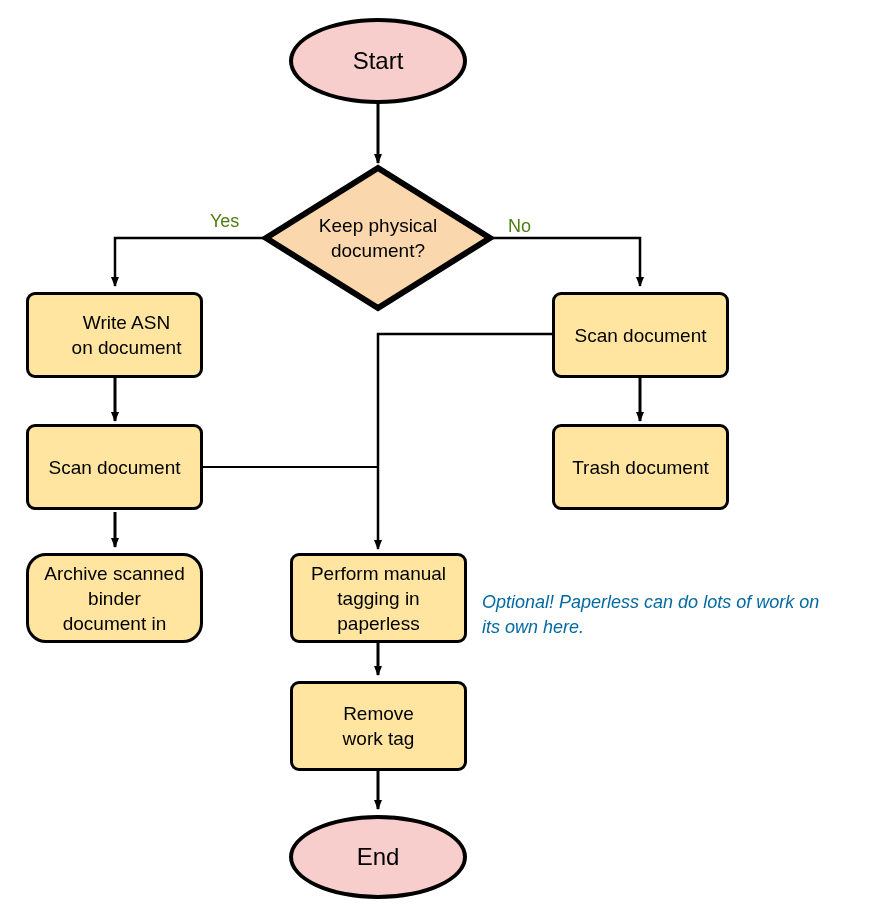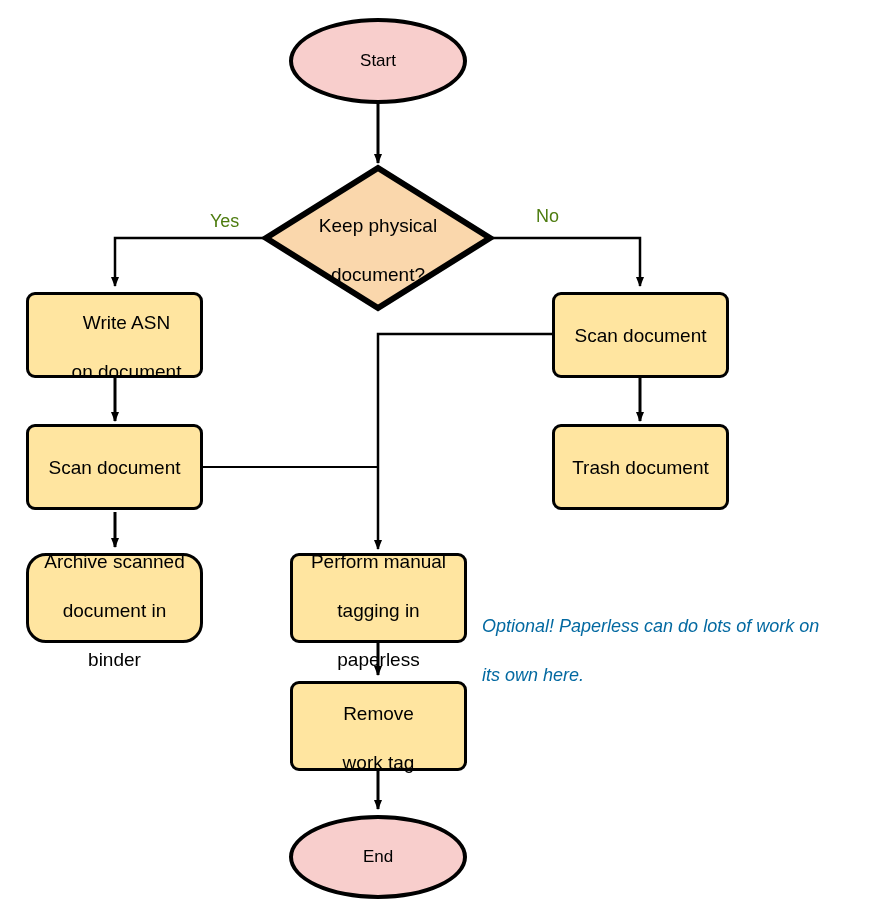--- a/index.html
+++ b/index.html
@@ -40,21 +40,21 @@
     border: 3px solid #000000;
     border-radius: 9px;
     background: #ffe5a0;
     font-size: 19px;
     line-height: 25px;
   }
   .node-terminal {
     border: 4px solid #000000;
     border-radius: 50%;
     background: #f8cecc;
-    font-size: 17px;
+    font-size: 24px;
     line-height: 24px;
   }
   .node-decision-wrap {
     position: absolute;
     z-index: 2;
   }
   .node-decision-shape {
     position: absolute;
     left: 0;
     top: 0;
@@ -81,21 +81,21 @@
     white-space: nowrap;
   }
   .annotation {
     position: absolute;
     font-size: 18px;
     line-height: 25px;
     font-style: italic;
     color: #0369a1;
     z-index: 3;
   }
-  .nowrap-line { display: block; margin-top: 24px; }
+  .nowrap-line { display: block; }
 </style>
 </head>
 <body>
 
 <div id="flowchart-canvas">
 
   <svg id="edge-layer" viewBox="0 0 888 907" width="888" height="907" xmlns="http://www.w3.org/2000/svg">
     <defs>
       <marker id="arrowhead" markerWidth="10" markerHeight="8" refX="9" refY="4" orient="auto" markerUnits="userSpaceOnUse">
         <path d="M0,0 L10,4 L0,8 Z" fill="#000000"></path>
@@ -133,38 +133,38 @@
     </svg>
     <div class="node-decision-label">
       <div>
         <span class="nowrap-line">Keep physical</span>
         <span class="nowrap-line">document?</span>
       </div>
     </div>
   </div>
 
   <div class="edge-label" style="left:210px; top:211px;">Yes</div>
-  <div class="edge-label" style="left:508px; top:206px;margin-left:28px;">No</div>
+  <div class="edge-label" style="left:508px; top:216px;">No</div>
 
   <div class="node node-process" style="left:26px; top:292px; width:177px; height:86px;padding-left:24px;">
     <div>
       <span class="nowrap-line">Write ASN</span>
       <span class="nowrap-line">on document</span>
     </div>
   </div>
 
   <div class="node node-process" style="left:26px; top:424px; width:177px; height:86px;">
     <span>Scan document</span>
   </div>
 
   <div class="node node-process" style="left:26px; top:553px; width:177px; height:90px;border-radius:20px;">
     <div>
       <span class="nowrap-line">Archive scanned</span>
+      <span class="nowrap-line">binder</span>
       <span class="nowrap-line">document in</span>
-      <span class="nowrap-line">binder</span>
     </div>
   </div>
 
   <div class="node node-process" style="left:552px; top:292px; width:177px; height:86px;">
     <span>Scan document</span>
   </div>
 
   <div class="node node-process" style="left:290px; top:553px; width:177px; height:90px;">
     <div>
       <span class="nowrap-line">Perform manual</span>

